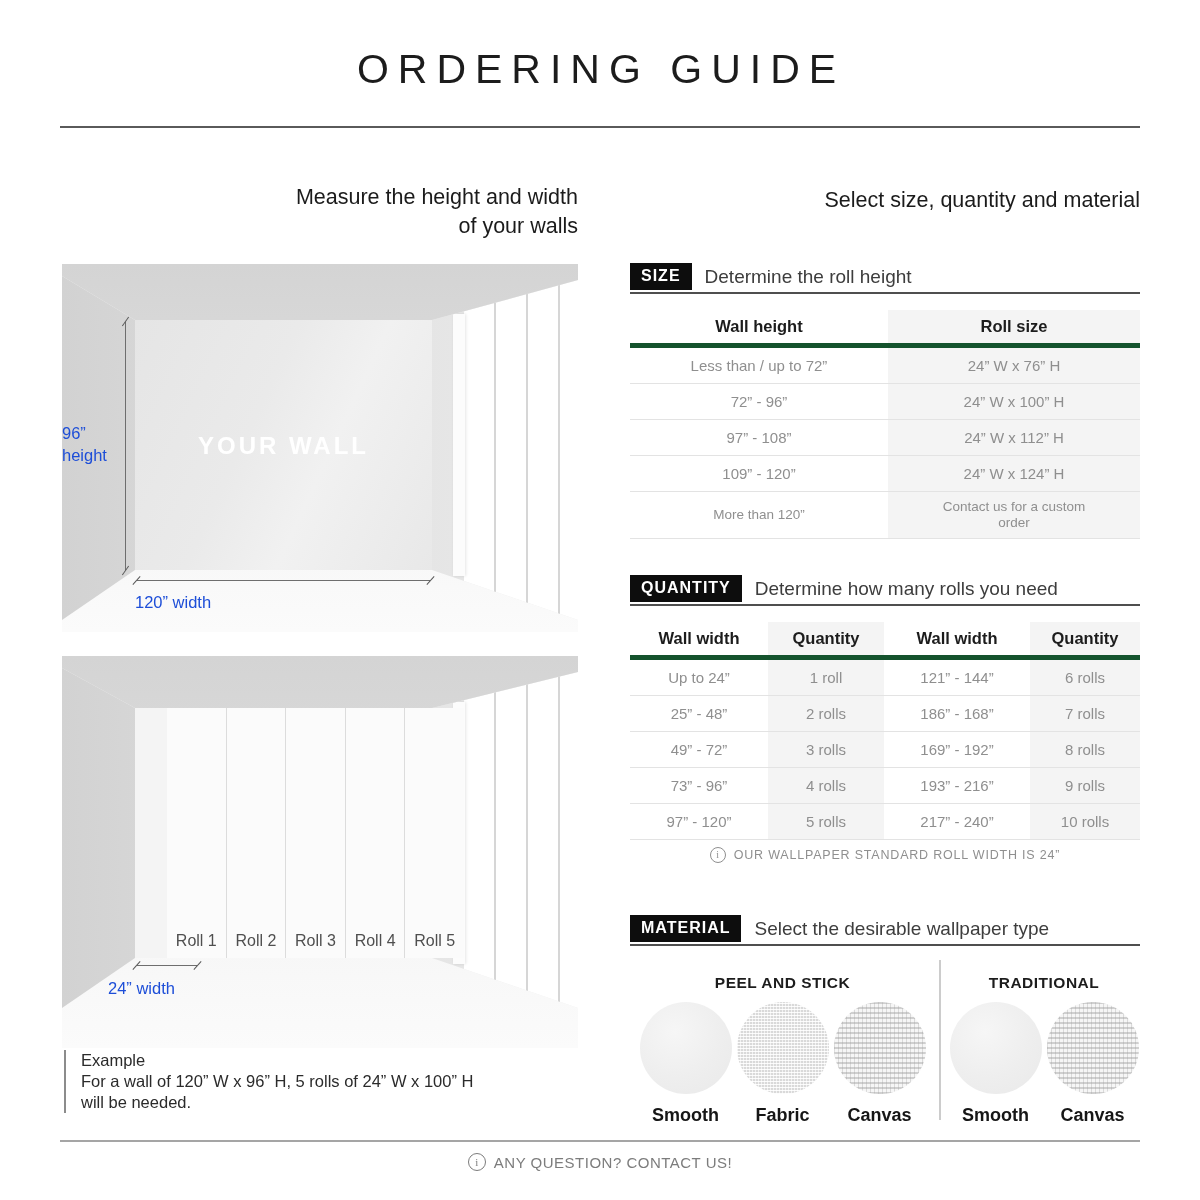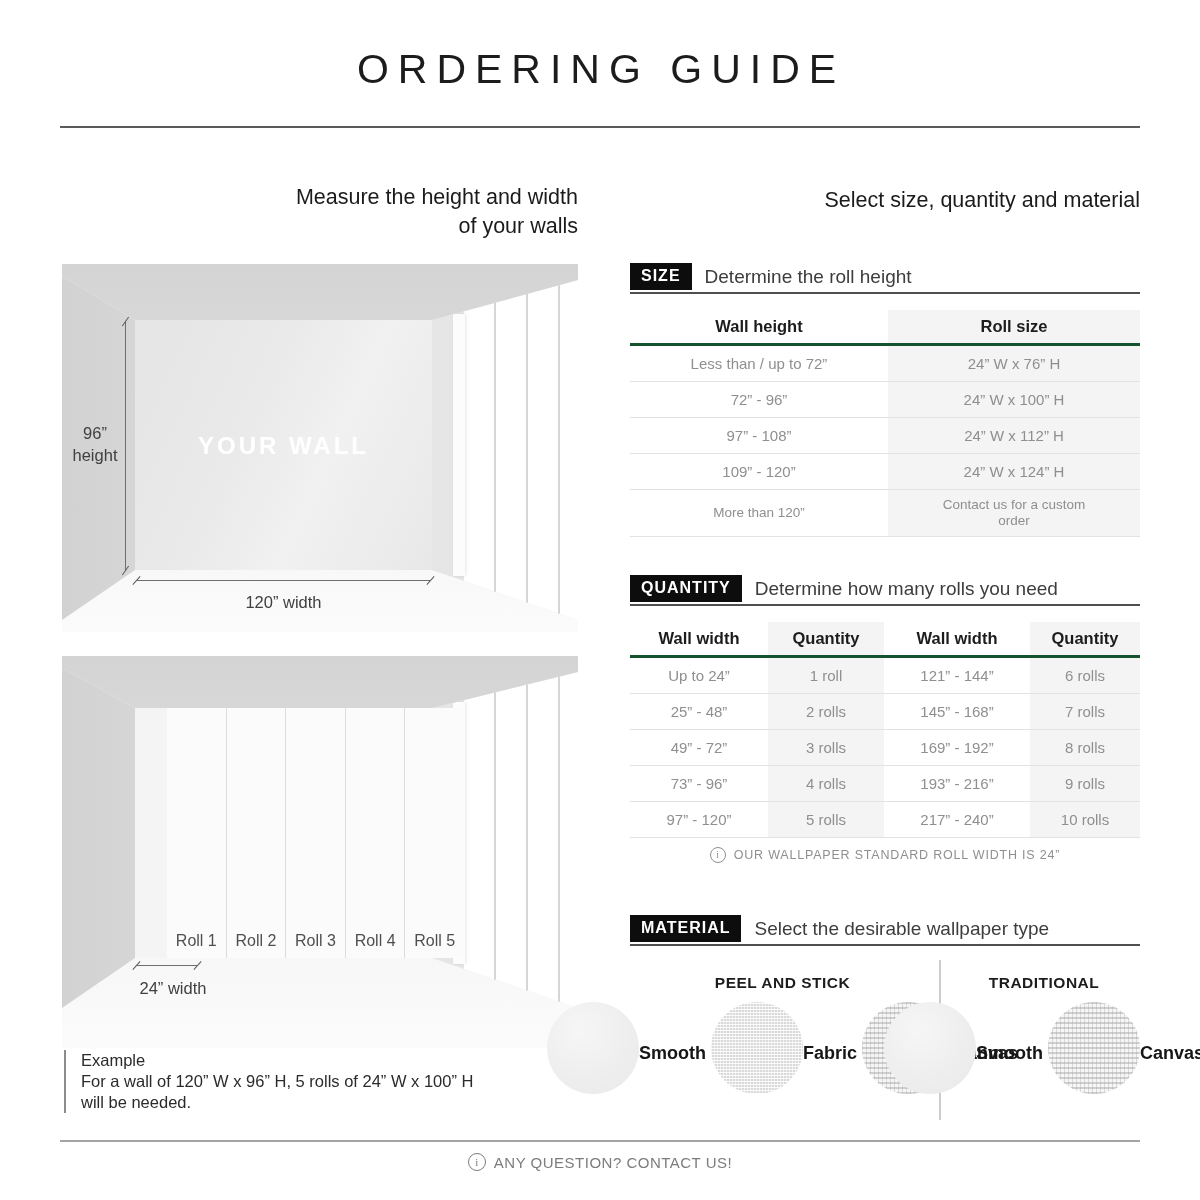--- a/index.html
+++ b/index.html
@@ -53,21 +53,21 @@
 
   
   .dim-v { position:absolute; left:63px; top:58px; width:1px; height:248px; background:#6e6e6e; }
   .dim-v::before,.dim-v::after { content:""; position:absolute; left:-5px; width:11px; height:1px; background:#5a5a5a; transform:rotate(-55deg); }
   .dim-v::before { top:-1px; } .dim-v::after { bottom:-1px; }
   .dim-h { position:absolute; height:1px; background:#6e6e6e; }
   .dim-h::before,.dim-h::after { content:""; position:absolute; top:-5px; width:1px; height:11px; background:#5a5a5a; transform:rotate(42deg); }
   .dim-h::before { left:-1px; } .dim-h::after { right:-1px; }
   .room1 .dim-h { left:75px; top:316px; width:293px; }
   .room2 .dim-h { left:75px; top:309px; width:60px; }
-  .dim-label { position:absolute; color:#404040; font-size:16.5px; text-align:center; line-height:22px; }
+  .dim-label { position:absolute; color:#1d4ed8; font-size:16.5px; line-height:22px; }
   .height-label { left:0; top:158px; width:66px; }
   .room1 .width-label { left:73px; top:327px; width:297px; }
   .room2 .width-label { left:46px; top:321px; width:130px; }
 
   
   .example { position:absolute; left:64px; top:1050px; width:470px;
     border-left:2px solid #8c8c8c; padding-left:15px; font-size:16.5px; line-height:21px; color:#2b2b2b; }
 
   
   .section-head { position:absolute; left:630px; width:510px; display:flex; align-items:center; }
@@ -77,42 +77,42 @@
   .section-line { position:absolute; left:630px; width:510px; height:2px; background:#4f4f4f; }
   .head-size { top:263px; } .line-size { top:292px; }
   .head-qty  { top:575px; } .line-qty  { top:604px; }
   .head-mat  { top:915px; } .line-mat  { top:944px; }
 
   .tbl { position:absolute; left:630px; display:grid; }
   .tbl-size { top:310px; width:510px; grid-template-columns:258px 252px; }
   .tbl-qty  { top:622px; width:510px; grid-template-columns:138px 116px 146px 110px; }
   .cell { display:flex; align-items:center; justify-content:center; text-align:center;
     border-bottom:1px solid #e3e3e3; font-size:15px; color:#8f8f8f; height:35px; }
-  .cell.head { font-size:16.5px; font-weight:600; color:#1c1c1c; height:33px; border-bottom:3px solid #14532d; }
+  .cell.head { font-size:16.5px; font-weight:600; color:#1c1c1c; height:33px; border-bottom:5px solid #14532d; }
   .cell.alt { background:#f4f4f4; }
   .cell.tall { height:46px; font-size:13.5px; line-height:16px; }
   .cell.tall span { display:block; width:160px; }
 
   .tbl-note { position:absolute; left:630px; top:847px; width:510px; display:flex;
     align-items:center; justify-content:center; gap:8px; color:#8f8f8f; }
   .note-text { font-size:12.5px; letter-spacing:0.8px; }
 
   .info-icon { width:14px; height:14px; border:1px solid #8f8f8f; border-radius:50%;
     display:inline-flex; align-items:center; justify-content:center; flex:0 0 auto; }
   .info-icon::after { content:"i"; font-size:10px; line-height:1; color:#8f8f8f; font-family:"Liberation Serif", serif; }
 
   
   .material-zone { position:absolute; left:630px; top:958px; width:510px; height:170px; }
   .mat-group { position:absolute; top:0; }
   .mat-group.g1 { left:0; width:305px; }
   .mat-group.g2 { left:318px; width:192px; }
   .mat-label { text-align:center; font-size:15.5px; font-weight:600; letter-spacing:0.5px; color:#1c1c1c; margin-top:16px; }
   .mat-divider { position:absolute; left:309px; top:2px; width:2px; height:160px; background:#cccccc; }
   .swatch-row { display:flex; justify-content:center; gap:5px; margin-top:10px; }
-  .swatch { display:flex; flex-direction:row; align-items:center; }
+  .swatch { display:flex; flex-direction:column; align-items:center; }
   .swatch-circle { width:92px; height:92px; border-radius:50%; background:#efefef; }
   .swatch-circle[data-texture="smooth"] {
     background:radial-gradient(circle at 38% 32%, #f6f6f6 0%, #eeeeee 55%, #e9e9e9 100%); }
   .swatch-circle[data-texture="fabric"] {
     background-color:#ededed;
     background-image:
       repeating-linear-gradient(0deg, rgba(255,255,255,0.85) 0px 1px, rgba(0,0,0,0.045) 1px 3px),
       repeating-linear-gradient(90deg, rgba(255,255,255,0.85) 0px 1px, rgba(0,0,0,0.045) 1px 3px); }
   .swatch-circle[data-texture="canvas"] {
     background-color:#f6f6f6;
@@ -233,21 +233,21 @@
     <div class="cell head">Wall width</div>
     <div class="cell head alt">Quantity</div>
 
     <div class="cell">Up to 24”</div>
     <div class="cell alt">1 roll</div>
     <div class="cell">121” - 144”</div>
     <div class="cell alt">6 rolls</div>
 
     <div class="cell">25” - 48”</div>
     <div class="cell alt">2 rolls</div>
-    <div class="cell">145” - 168”</div>
+    <div class="cell">186” - 168”</div>
     <div class="cell alt">7 rolls</div>
 
     <div class="cell">49” - 72”</div>
     <div class="cell alt">3 rolls</div>
     <div class="cell">169” - 192”</div>
     <div class="cell alt">8 rolls</div>
 
     <div class="cell">73” - 96”</div>
     <div class="cell alt">4 rolls</div>
     <div class="cell">193” - 216”</div>

